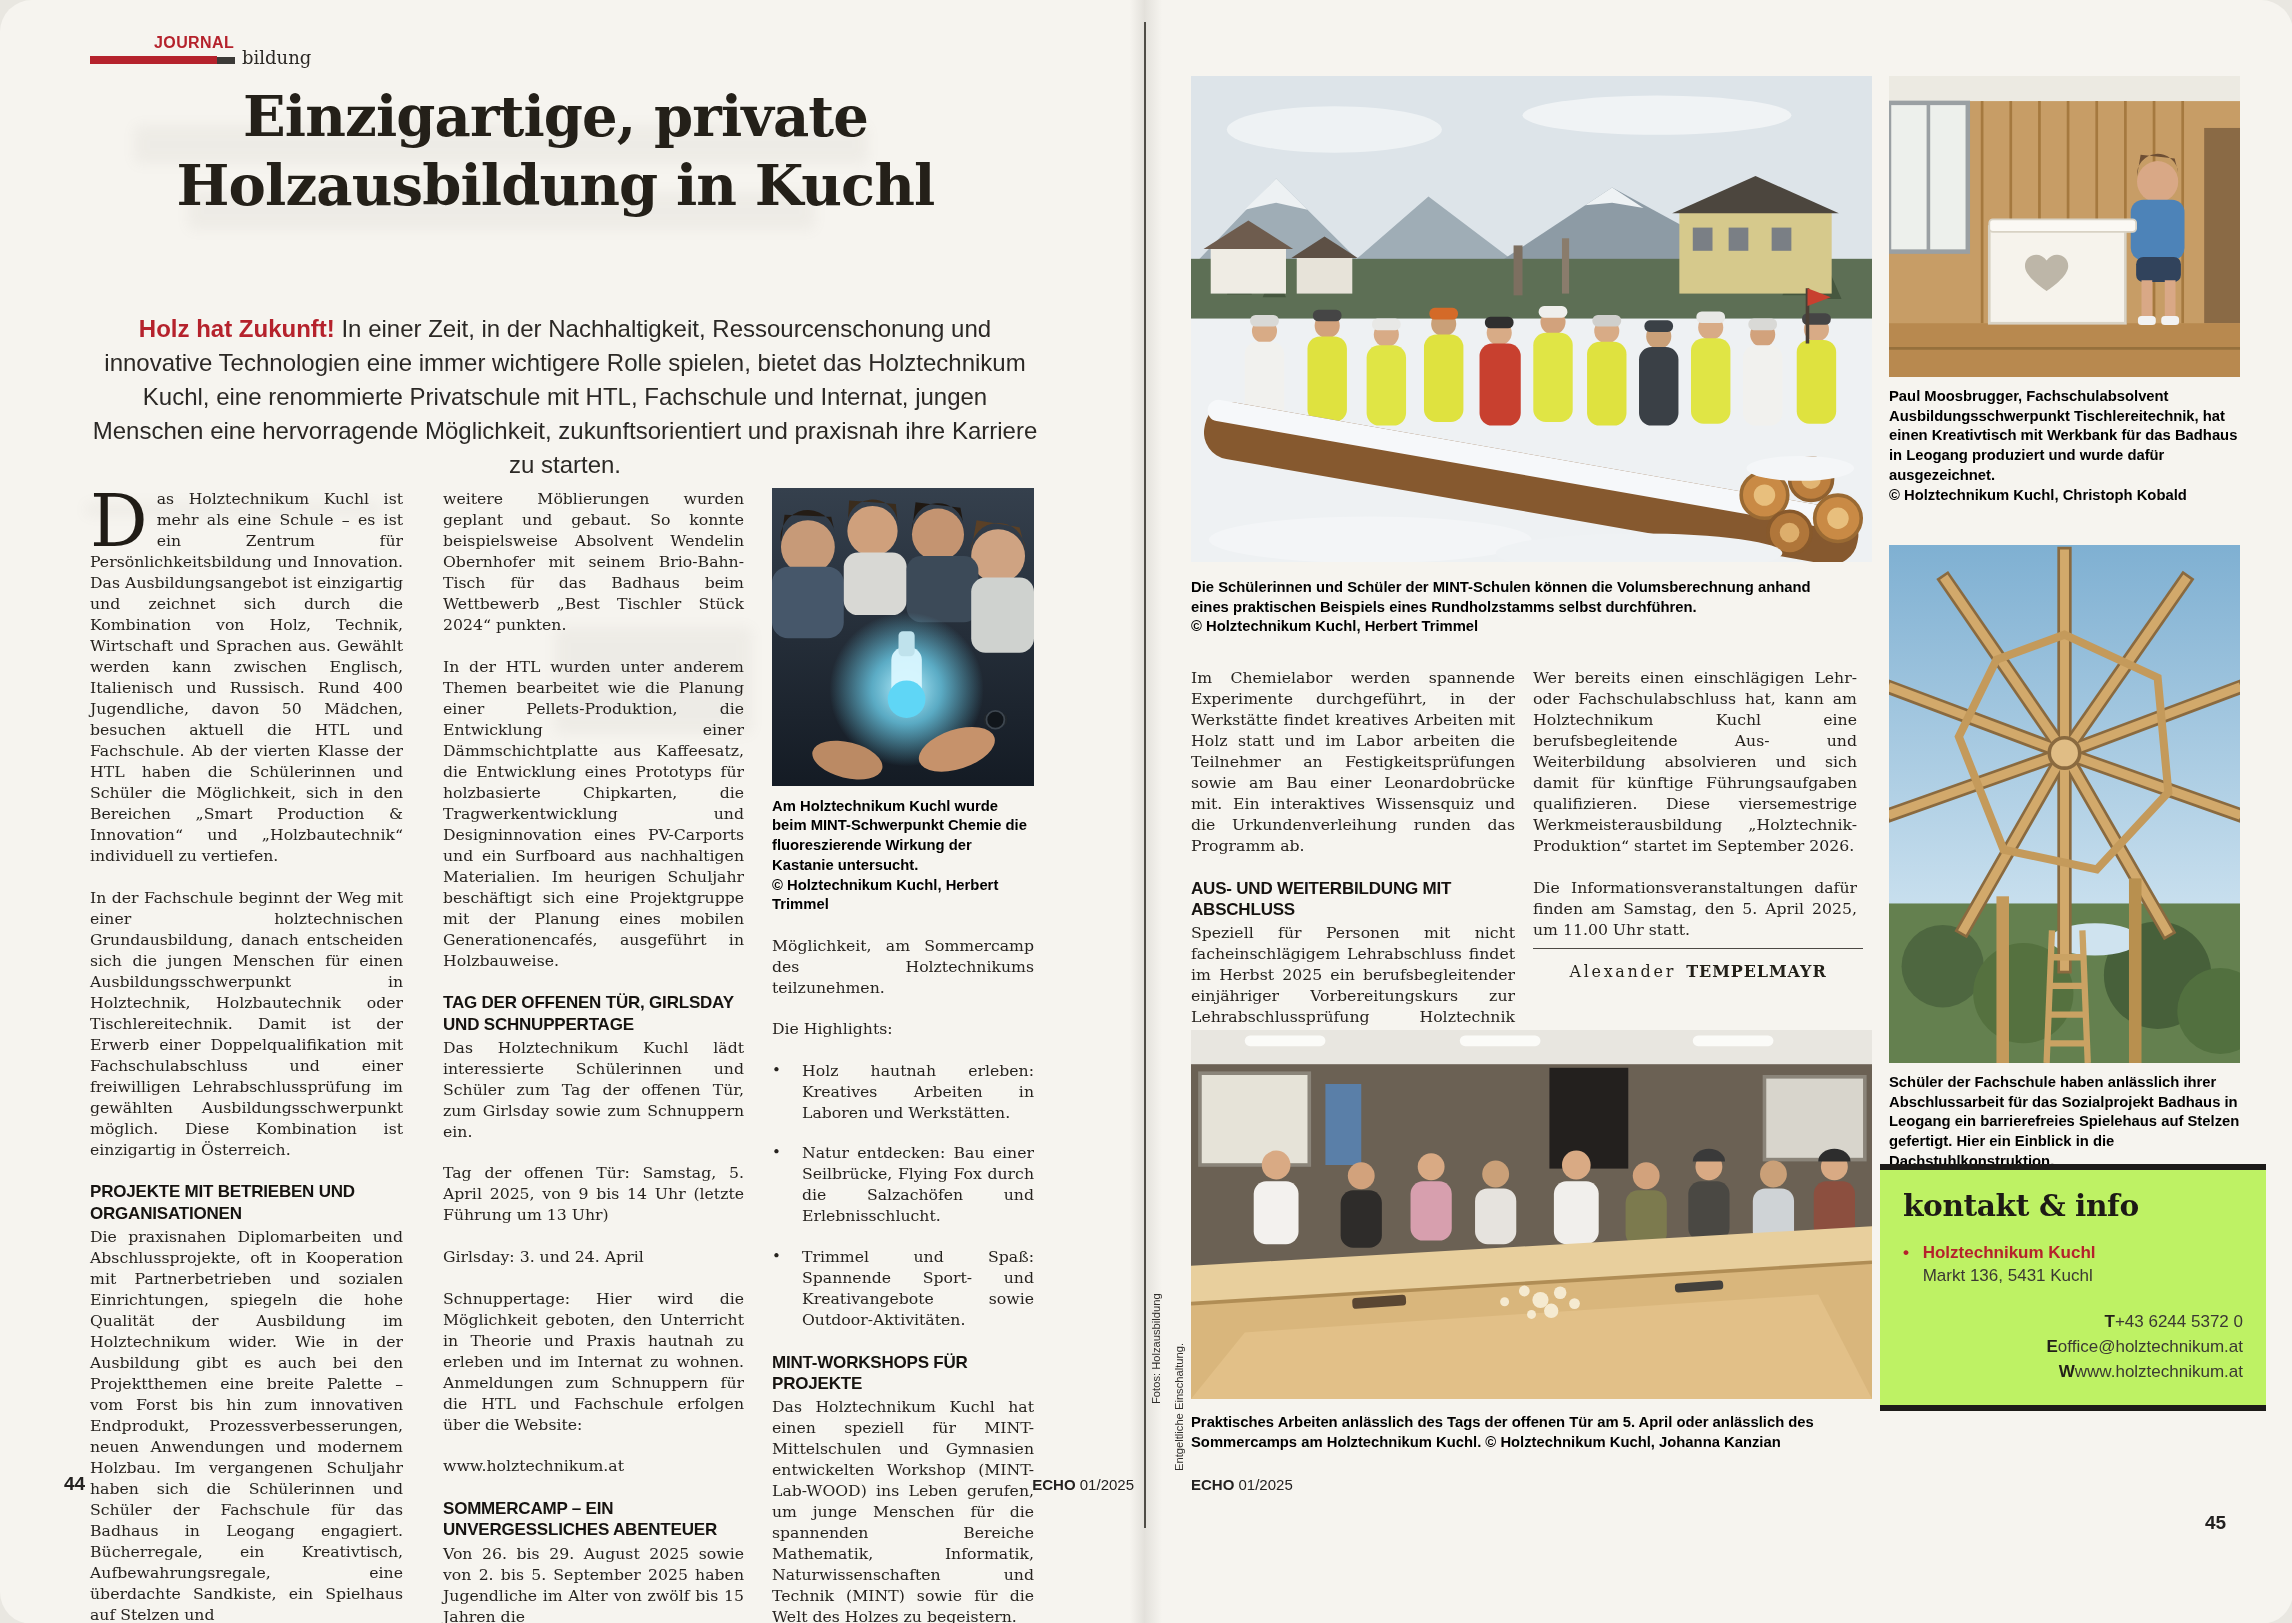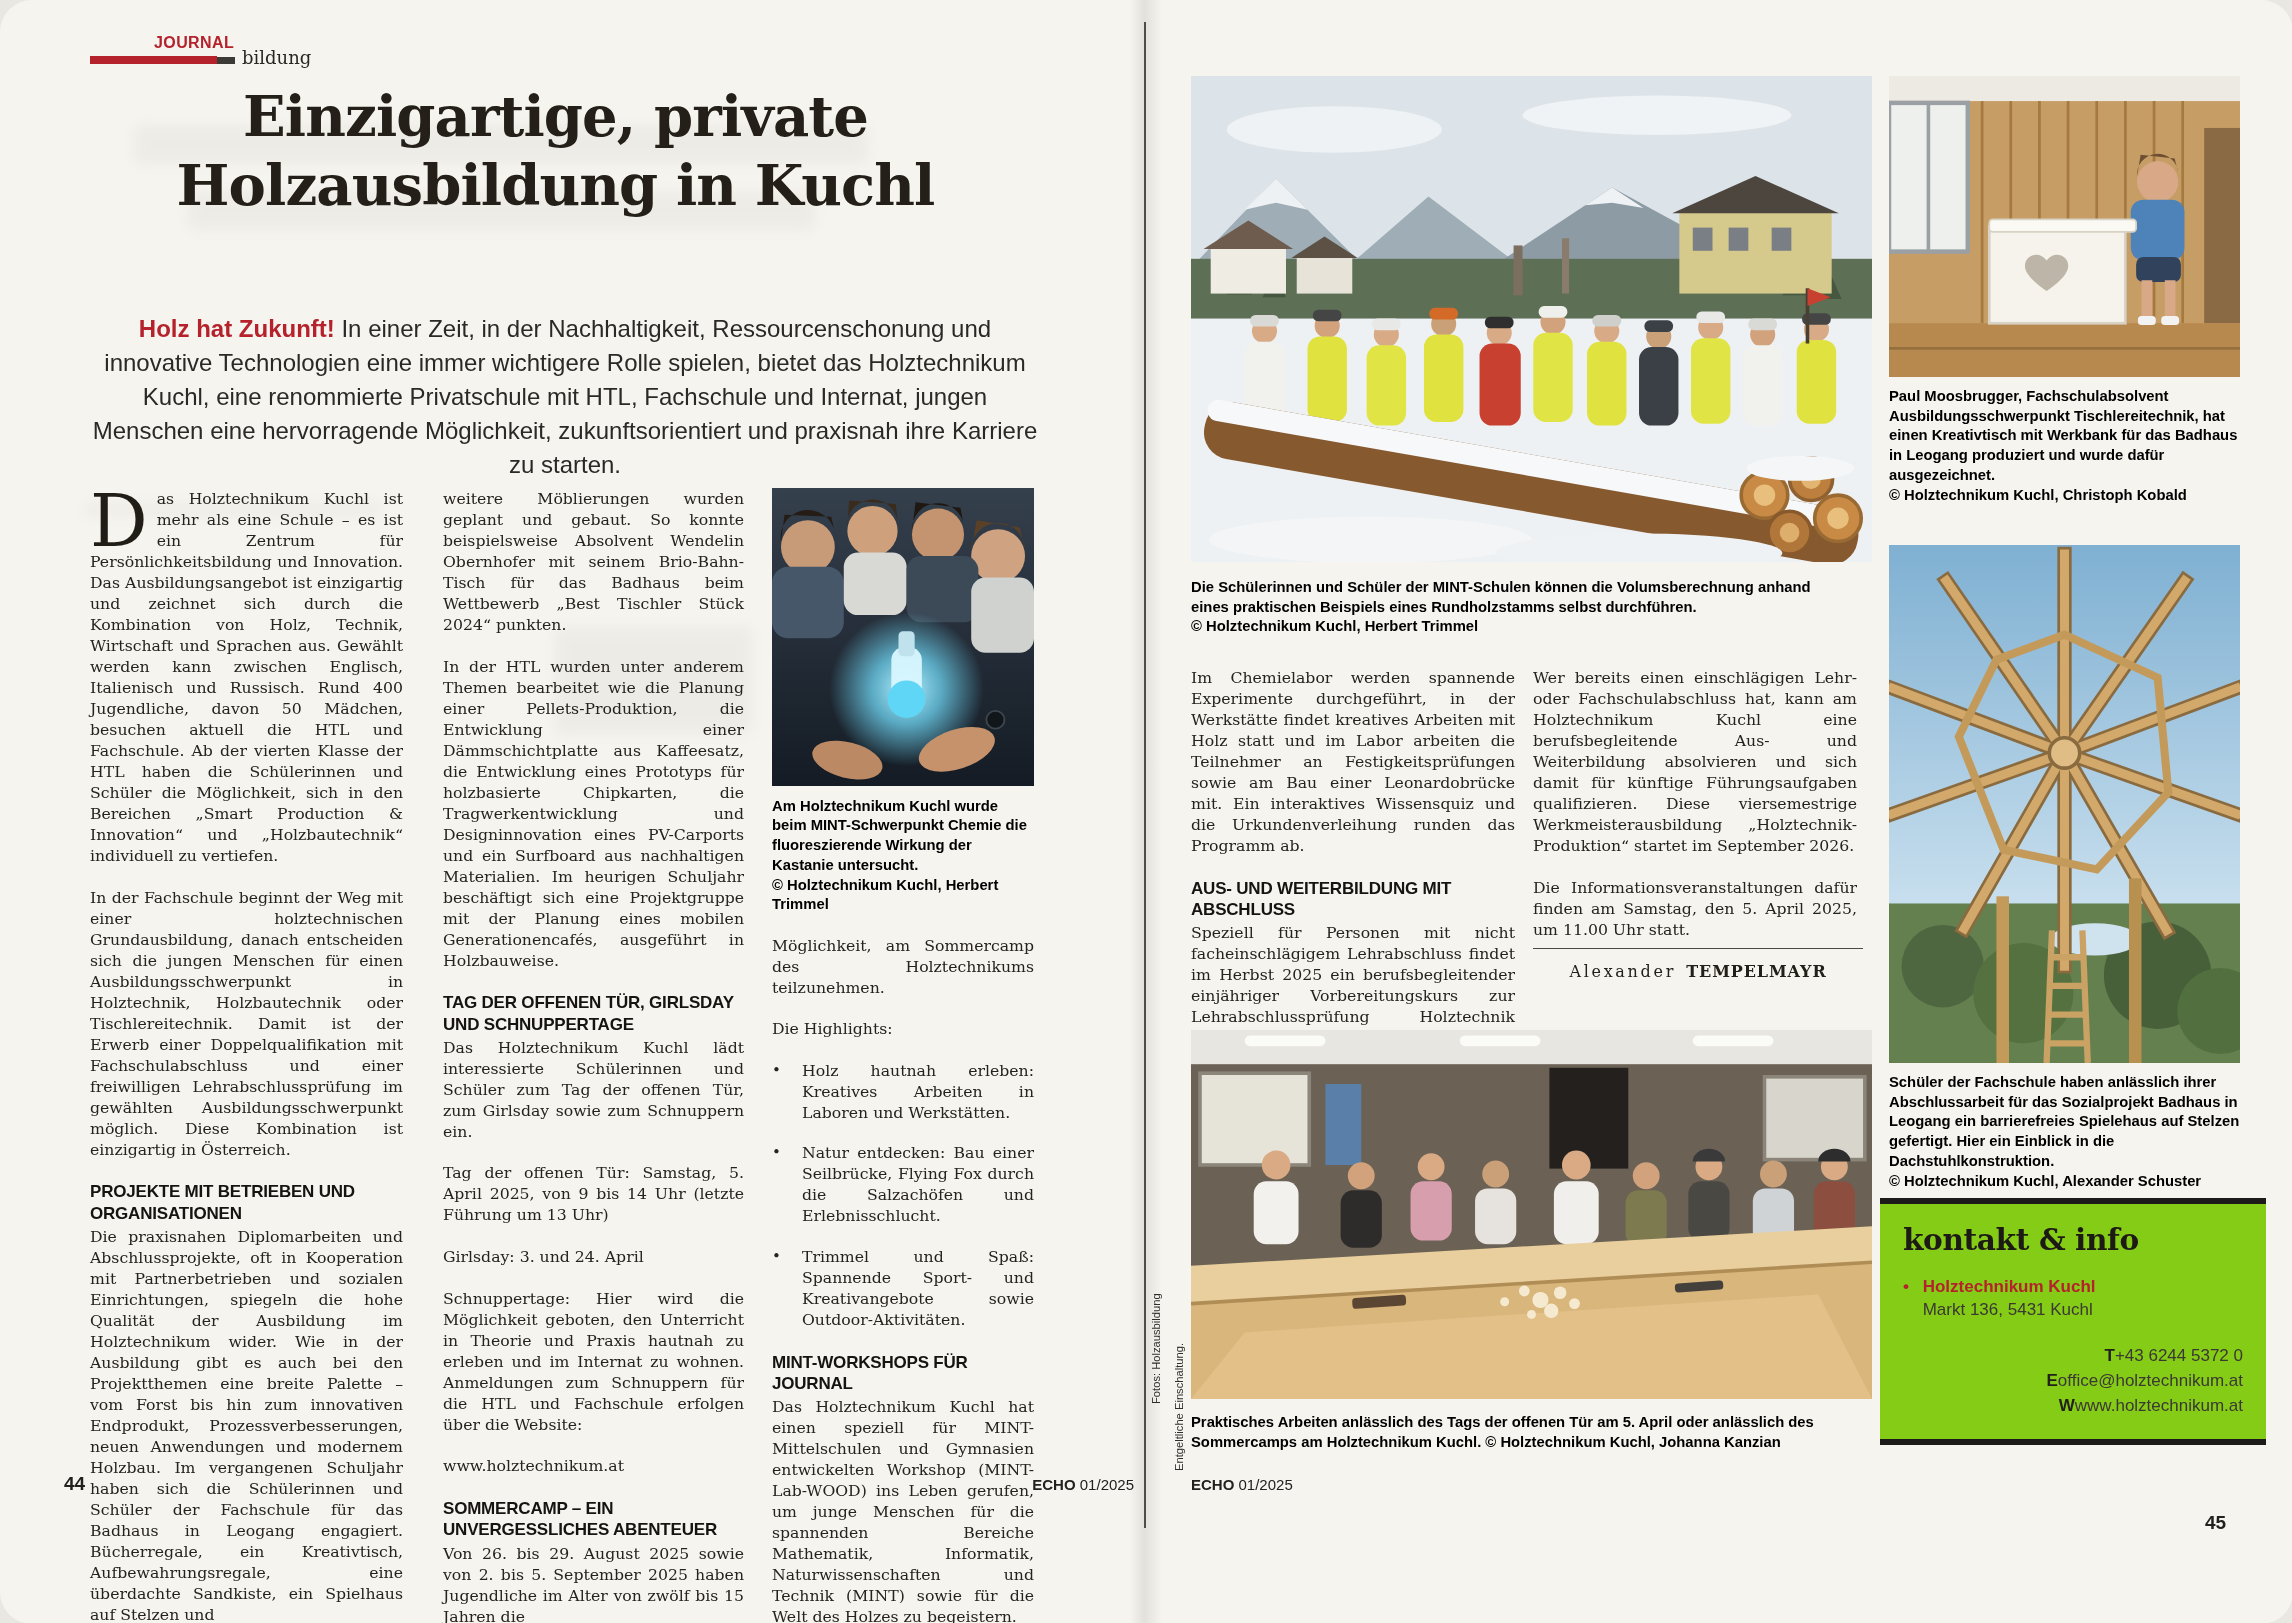--- a/index.html
+++ b/index.html
@@ -77,22 +77,22 @@
   .cap-bottom{position:absolute;left:45px;top:1413px;width:645px;}
   .issue-right{left:45px;top:1476px;}
   .folio-right{left:1059px;top:1512px;}
 
   .photo-boy{position:absolute;left:743px;top:76px;width:351px;height:301px;}
   .cap-boy{position:absolute;left:743px;top:387px;width:351px;}
   .photo-roof{position:absolute;left:743px;top:545px;width:351px;height:518px;}
   .cap-roof{position:absolute;left:743px;top:1073px;width:351px;}
 
   
-  .contact{position:absolute;left:734px;top:1198px;width:386px;box-sizing:border-box;
-           background:#84cc16;border-top:6.3px solid #1d1b19;border-bottom:6.3px solid #1d1b19;
+  .contact{position:absolute;left:734px;top:1164px;width:386px;box-sizing:border-box;
+           background:#bef264;border-top:6.3px solid #1d1b19;border-bottom:6.3px solid #1d1b19;
            padding:18px 23px 21.5px 23px;}
   .contact-title{margin:0 0 18px 0;font-family:"DejaVu Serif",serif;font-weight:bold;
                  font-size:29.6px;letter-spacing:-0.4px;color:#1d1a16;}
   .contact-org-row{display:flex;font-family:"Liberation Sans",sans-serif;font-size:17px;line-height:23px;}
   .contact-bullet{flex:0 0 19.7px;color:var(--accent,#b5222c);font-weight:bold;}
   .contact-bullet::before{content:"\2022";}
   .contact-org{font-weight:bold;color:var(--accent,#b5222c);}
   .contact-address{margin-left:19.7px;font-family:"Liberation Sans",sans-serif;font-size:17px;
                    line-height:23px;color:#3b3833;}
   .contact-lines{margin-top:21.5px;font-family:"Liberation Sans",sans-serif;font-size:17px;line-height:25px;color:#3b3833;text-align:right;}
@@ -193,21 +193,21 @@
         <span class="bullet-text">Holz hautnah erleben: Kreatives Arbeiten in Laboren und Werkstätten.</span>
       </div>
       <div class="bullet-row">
         <span class="bullet-dot"></span>
         <span class="bullet-text">Natur entdecken: Bau einer Seilbrücke, Flying Fox durch die Salzachöfen und Erlebnisschlucht.</span>
       </div>
       <div class="bullet-row">
         <span class="bullet-dot"></span>
         <span class="bullet-text">Trimmel und Spaß: Spannende Sport- und Kreativangebote sowie Outdoor-Aktivitäten.</span>
       </div>
-      <h3 class="subhead">MINT-WORKSHOPS FÜR JOURNAL</h3>
+      <h3 class="subhead">MINT-WORKSHOPS FÜR PROJEKTE</h3>
       <p class="body">Das Holztechnikum Kuchl hat einen speziell für MINT-Mittelschulen und Gymnasien entwickelten Workshop (MINT-Lab-WOOD) ins Leben gerufen, um junge Menschen für die spannenden Bereiche Mathematik, Informatik, Naturwissenschaften und Technik (MINT) sowie für die Welt des Holzes zu begeistern.</p>
     </div>
 
     <div class="folio folio-left">44</div>
     <div class="issue issue-left"><span class="issue-bold">ECHO</span><span> 01/2025</span></div>
   </section>
 
   <section class="page page-right">
 
     <figure class="photo photo-winter">

